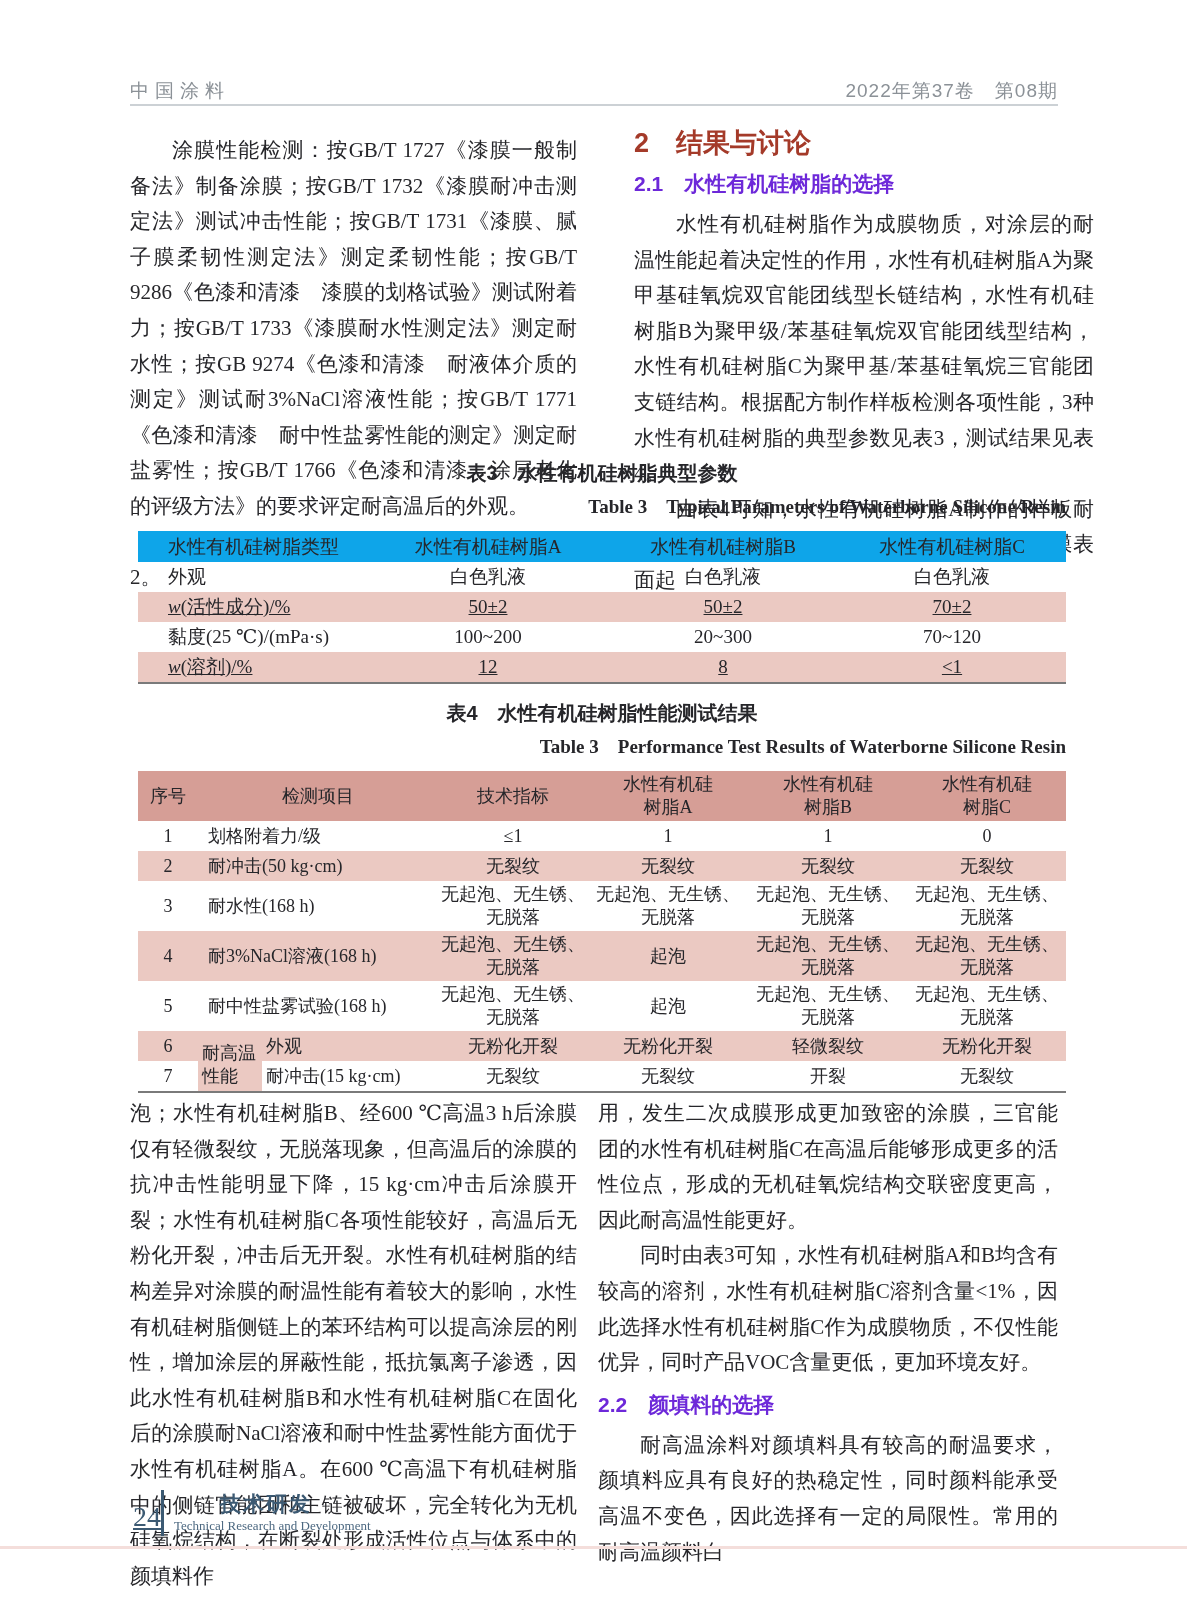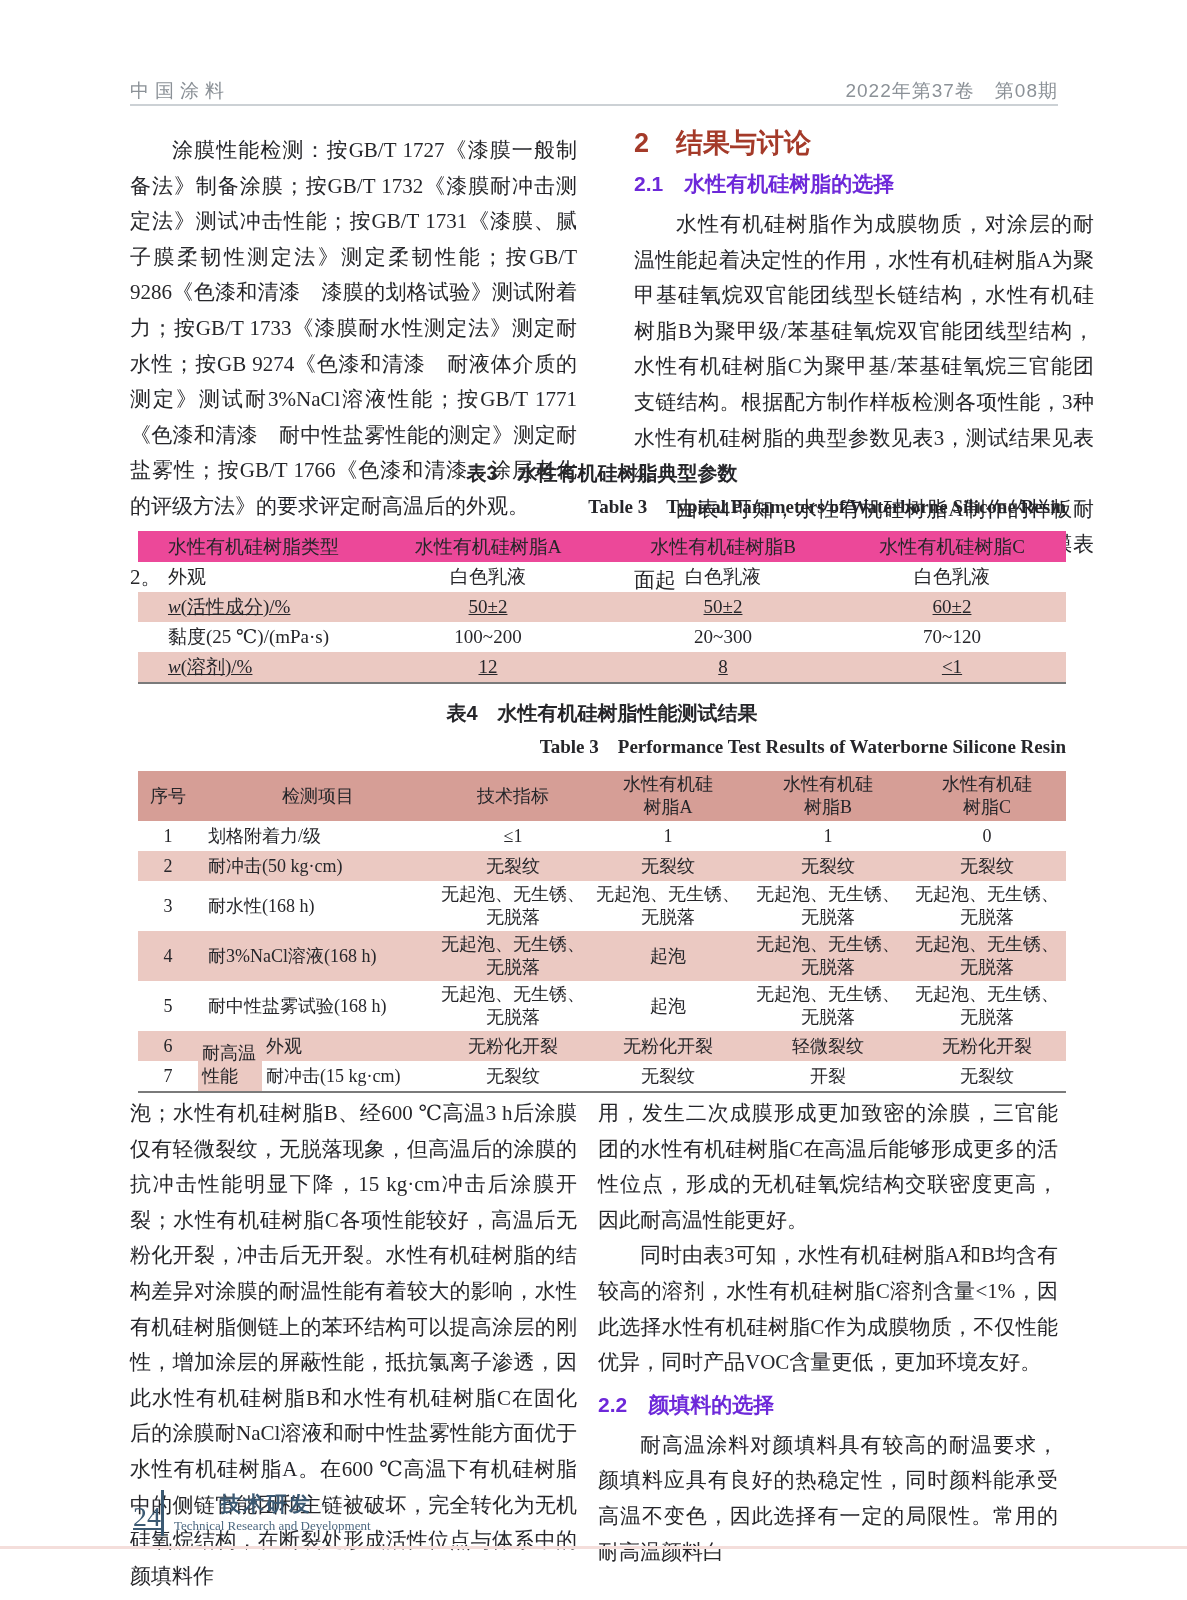--- a/index.html
+++ b/index.html
@@ -36,21 +36,21 @@
   .t4wrap{top:700px;}
   .cap-cn{text-align:center;font-family:"Liberation Sans","DejaVu Sans",sans-serif;
           font-weight:bold;font-size:20px;margin:0 0 7px 0;}
   .cap-en{text-align:right;font-family:"Liberation Serif","DejaVu Serif",serif;
           font-weight:bold;font-size:19px;margin:0 0 11px 0;}
   table.tbl{border-collapse:collapse;table-layout:fixed;width:928px;border-bottom:2px solid #7a7a7a;}
   table.tbl td{overflow:hidden;}
 
   .t3 td{height:30px;font-size:19px;text-align:center;padding:0 4px;}
   .t3 td.lft{text-align:left;padding-left:30px;}
-  .t3 tr.hdr td{background:#ec4899;height:31px;}
+  .t3 tr.hdr td{background:#0ea5e9;height:31px;}
   .t3 tr.stripe td{background:#ebc9c2;text-decoration:underline;}
   .ital{font-style:italic;}
 
   .t4 td{font-size:18px;text-align:center;padding:0 2px;line-height:23px;}
   .t4 tr.hdr td{background:#d69e96;height:50px;}
   .t4 tr.stripe td{background:#ebc9c2;}
   .t4 tr.sgl td{height:30px;}
   .t4 tr.dbl td{height:50px;}
   .t4 td.item{text-align:left;padding-left:10px;}
   .t4 td.item2{text-align:left;padding-left:4px;}
@@ -108,21 +108,21 @@
       <tr>
         <td class="lft"><i class="ital"></i><span>外观</span></td>
         <td>白色乳液</td>
         <td>白色乳液</td>
         <td>白色乳液</td>
       </tr>
       <tr class="stripe">
         <td class="lft"><i class="ital">w</i><span>(活性成分)/%</span></td>
         <td>50±2</td>
         <td>50±2</td>
-        <td>60±2</td>
+        <td>70±2</td>
       </tr>
       <tr>
         <td class="lft"><i class="ital"></i><span>黏度(25 ℃)/(mPa·s)</span></td>
         <td>100~200</td>
         <td>20~300</td>
         <td>70~120</td>
       </tr>
       <tr class="stripe">
         <td class="lft"><i class="ital">w</i><span>(溶剂)/%</span></td>
         <td>12</td>

